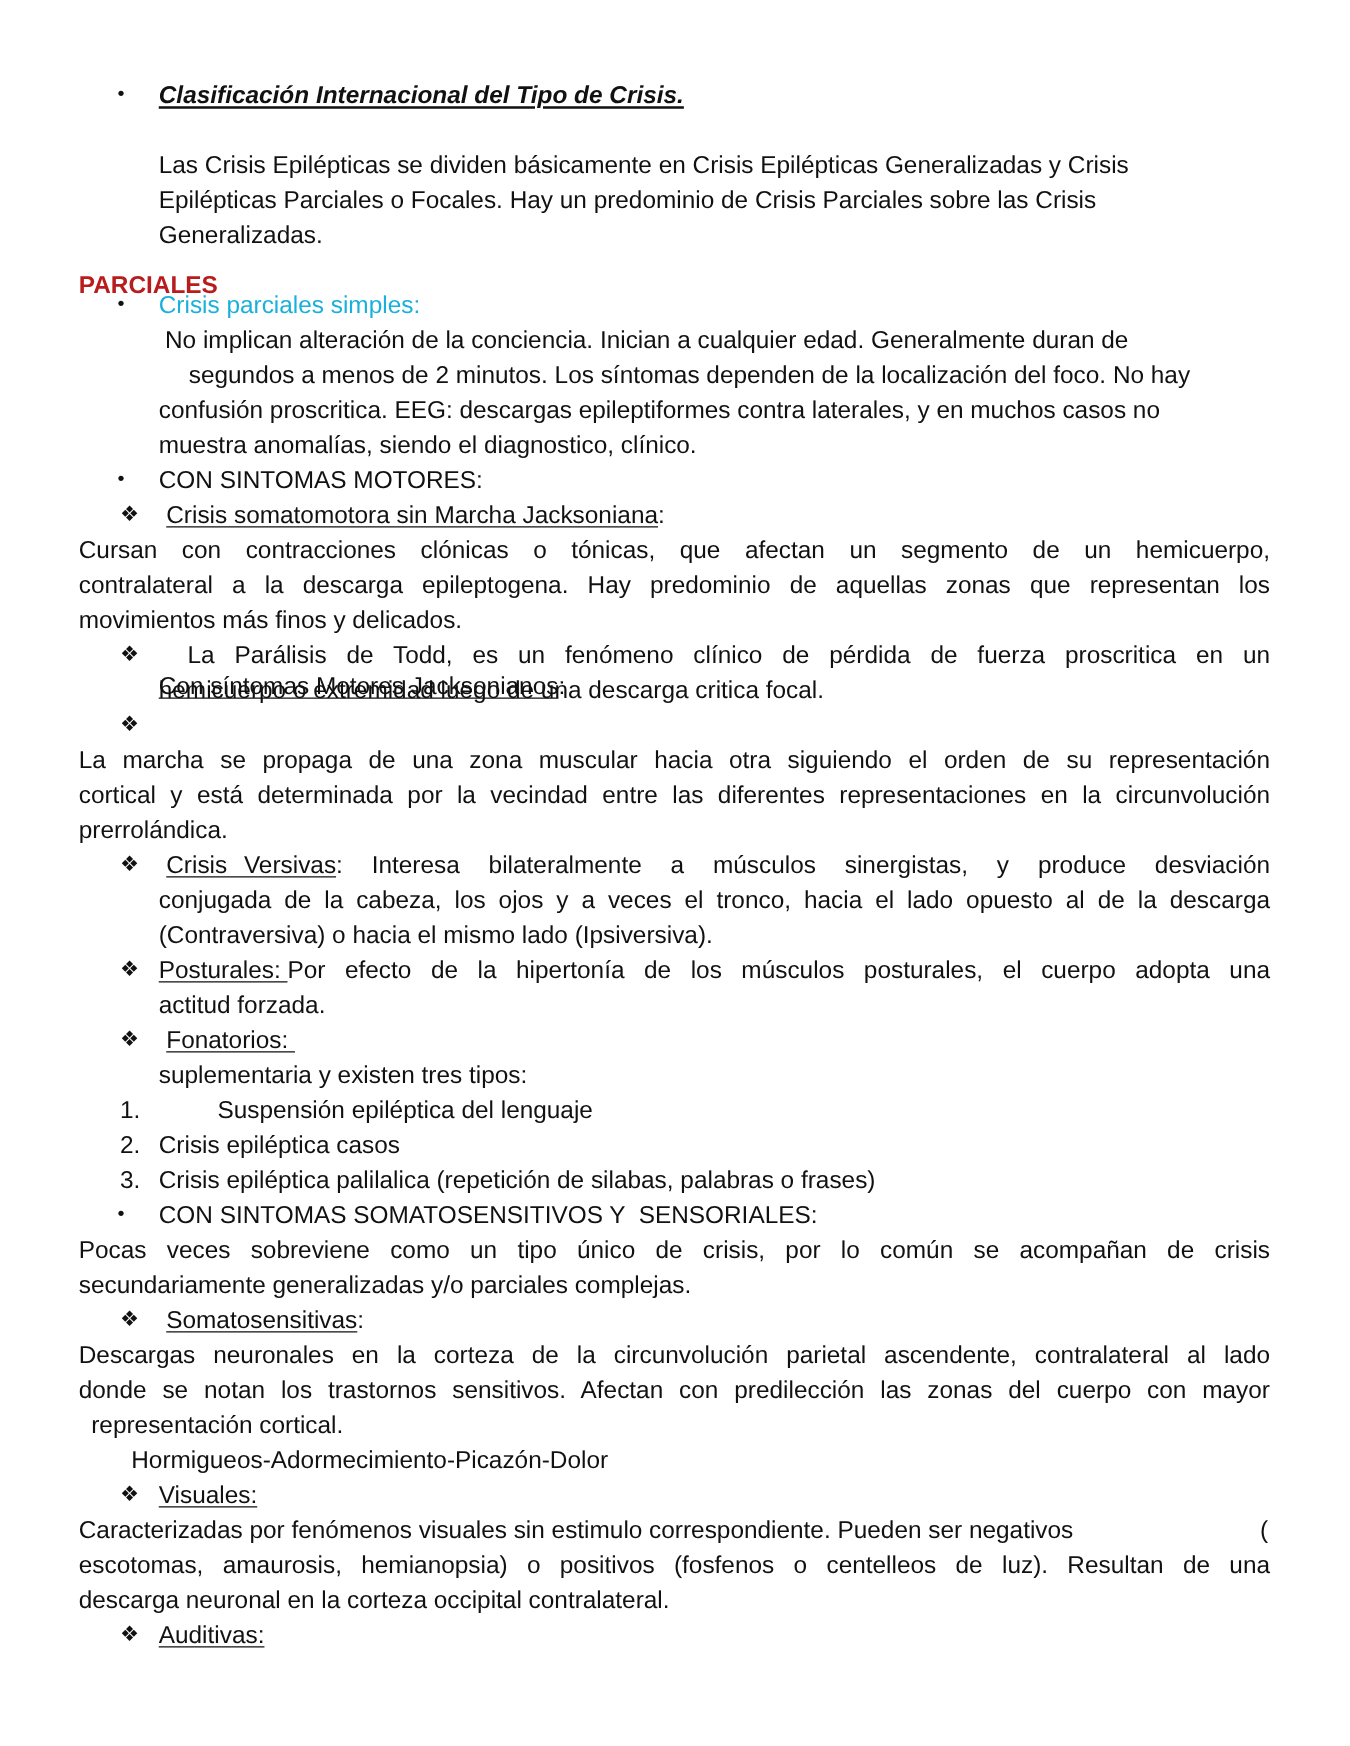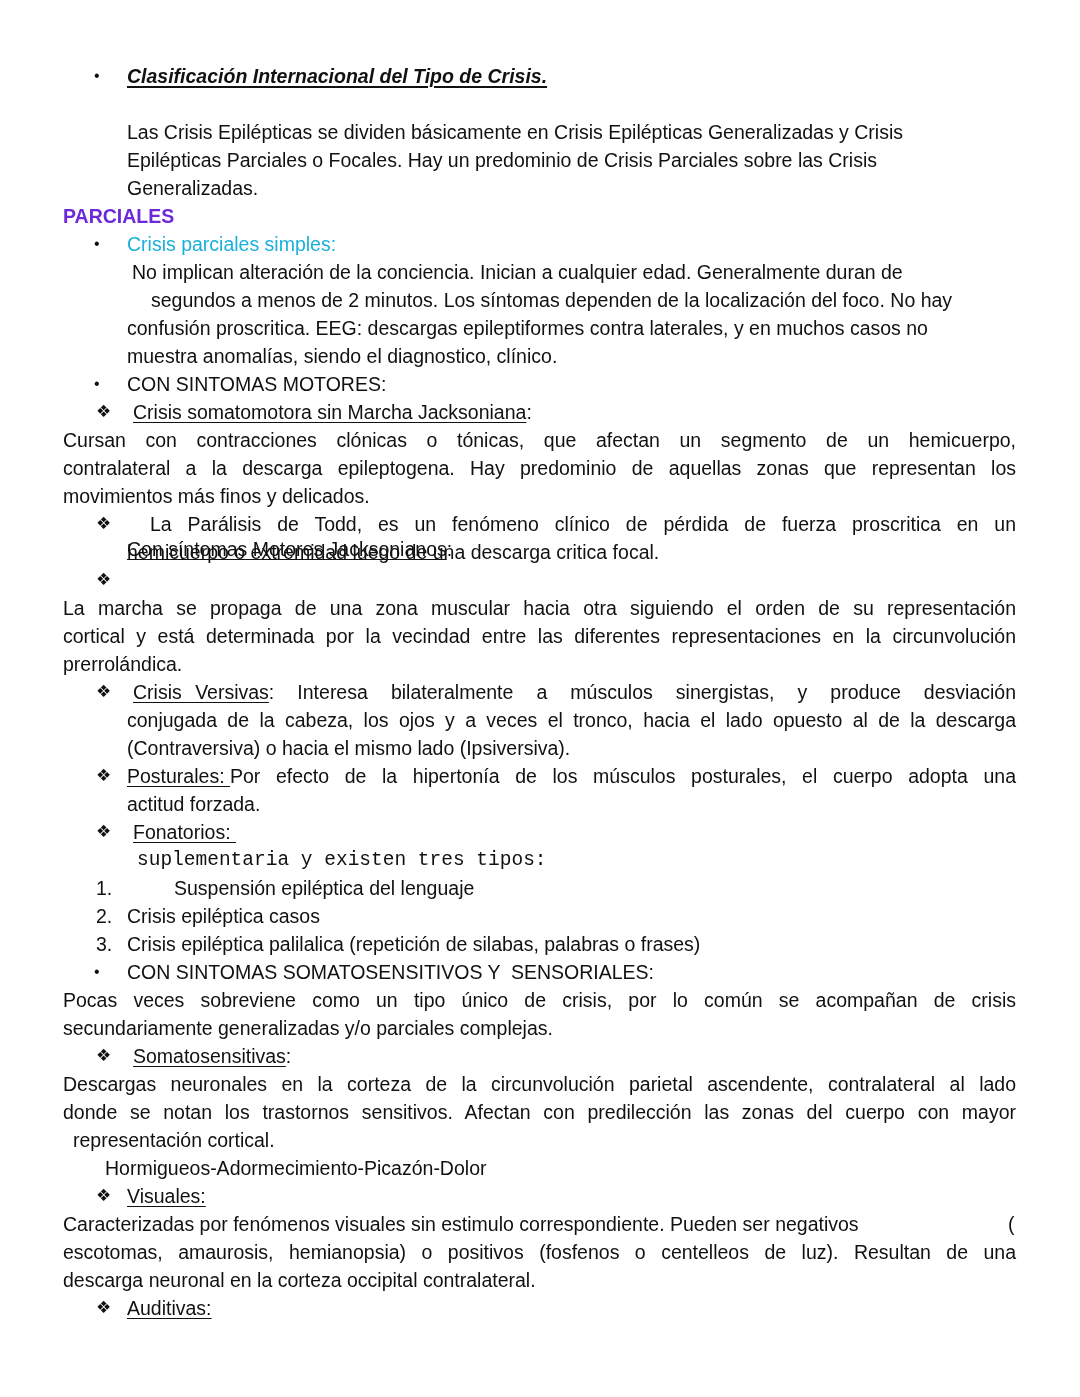--- a/index.html
+++ b/index.html
@@ -10,21 +10,21 @@
     font-size: 19.5px;
   }
   .page { position: absolute; left: 0; top: 0; width: 1080px; }
   .line { position: absolute; white-space: nowrap; line-height: 28px; }
   .justify { text-align: justify; text-align-last: justify; white-space: normal; }
   .bullet { position: absolute; font-size: 16px; }
   .diamond { position: absolute; font-size: 17px; }
   .u { text-decoration: underline; text-underline-offset: 3px; }
   .title { font-weight: bold; font-style: italic; text-decoration: underline; text-decoration-thickness: 2px; text-underline-offset: 3px; }
   .cyan { color: #1ab0dc; }
-  .heading { font-weight: bold; color: #6d28d9; }
+  .heading { font-weight: bold; color: #b91c1c; margin-top: 12px; }
 </style>
 </head>
 <body>
 
 <div class="page">
 
   <span class="bullet" style="left:94px;top:62px;line-height:28px;">•</span>
   <span class="line title" style="left:127px;top:62px;">Clasificación Internacional del Tipo de Crisis.</span>
 
   <div class="line" style="left:127px;top:118px;">Las Crisis Epilépticas se dividen básicamente en Crisis Epilépticas Generalizadas y Crisis</div>
@@ -75,21 +75,21 @@
   <div class="line" style="left:127px;top:762px;width:889px;display:flex;">
     <span class="u" style="white-space:pre;">Posturales: </span>
       <span class="justify" style="flex:1;">Por efecto de la hipertonía de los músculos posturales, el cuerpo adopta una</span>
   </div>
   <div class="line" style="left:127px;top:790px;">actitud forzada.</div>
 
   <span class="diamond" style="left:96px;top:818px;line-height:28px;">❖</span>
   <div class="line" style="left:133px;top:818px;width:883px;display:flex;">
     <span class="u" style="white-space:pre;">Fonatorios: </span>
   </div>
-  <div class="line" style="left:137px;top:846px;font-family:Liberation Mono, monospace;">suplementaria y existen tres tipos:</div>
+  <div class="line" style="left:127px;top:846px;">suplementaria y existen tres tipos:</div>
 
   <div class="line" style="left:96px;top:874px;">1.</div>
   <div class="line" style="left:127px;top:874px;margin-left:47px;">Suspensión epiléptica del lenguaje</div>
   <div class="line" style="left:96px;top:902px;">2.</div>
   <div class="line" style="left:127px;top:902px;">Crisis epiléptica casos</div>
   <div class="line" style="left:96px;top:930px;">3.</div>
   <div class="line" style="left:127px;top:930px;">Crisis epiléptica palilalica (repetición de silabas, palabras o frases)</div>
 
   <span class="bullet" style="left:94px;top:958px;line-height:28px;">•</span>
   <div class="line" style="left:127px;top:958px;white-space:pre;">CON SINTOMAS SOMATOSENSITIVOS Y  SENSORIALES:</div>

